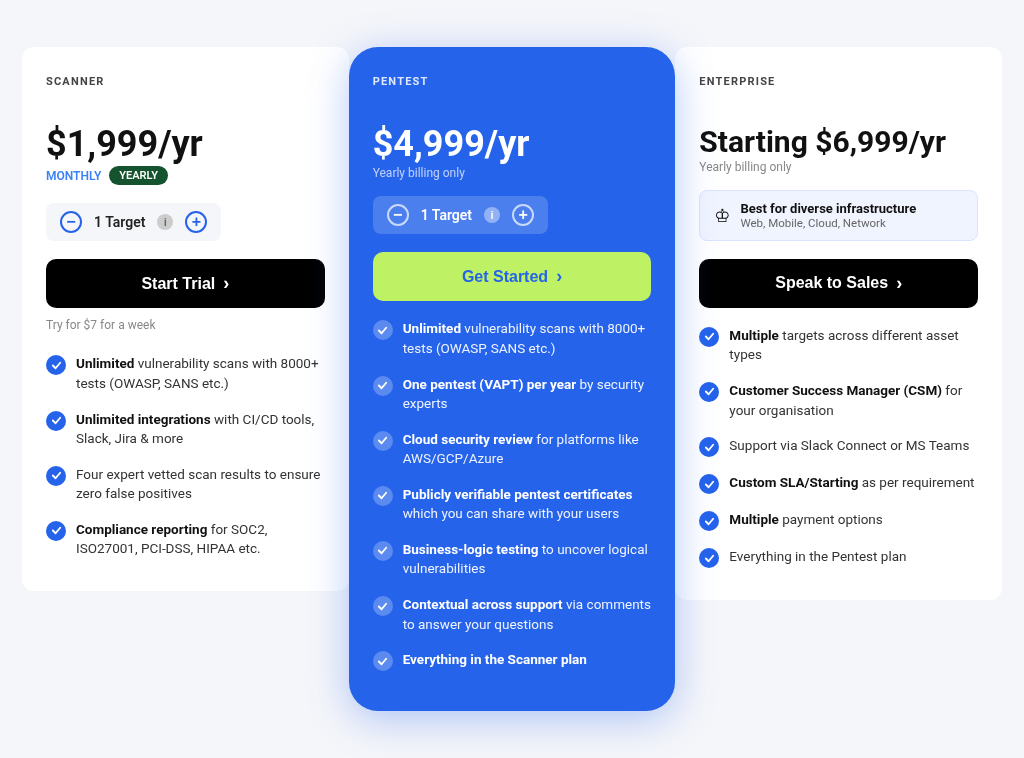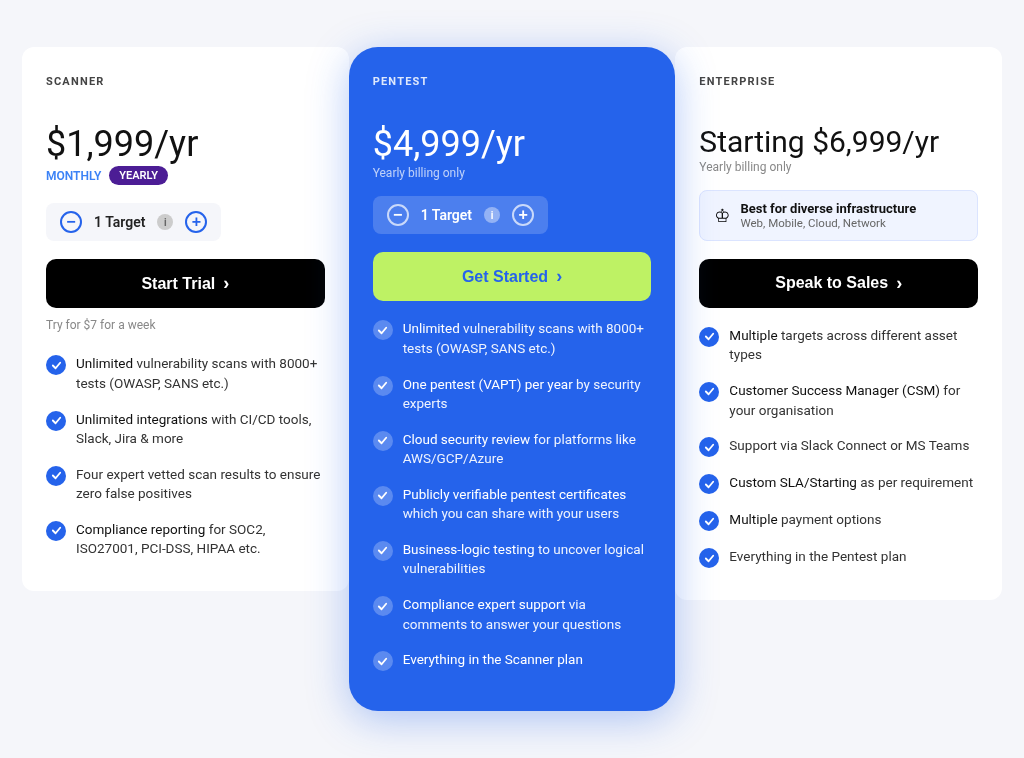--- a/index.html
+++ b/index.html
@@ -40,21 +40,21 @@
       letter-spacing: 1.2px;
       text-transform: uppercase;
       color: #444;
       margin-bottom: 6px;
     }
     .plan-card.pentest .plan-label {
       color: rgba(255,255,255,0.85);
     }
     .plan-price {
       font-size: 36px;
-      font-weight: 400;
+      font-weight: 700;
       color: #111;
       margin-bottom: 2px;
       line-height: 1.1;
       margin-top: 37px;
     }
     .plan-card.pentest .plan-price {
       color: #fff;
     }
     .enterprise .plan-price {
       font-size: 30px;
@@ -72,21 +72,21 @@
       align-items: center;
       gap: 8px;
       margin-bottom: 18px;
     }
     .toggle-option {
       font-size: 12px;
       font-weight: 600;
       color: #3b82f6;
     }
     .toggle-option.active {
-      background: #4c1d95;
+      background: #14532d;
       color: #fff;
       padding: 3px 10px;
       border-radius: 20px;
       font-size: 11px;
     }
     .target-stepper {
       display: flex;
       align-items: center;
       gap: 12px;
       background: #f5f6fa;
@@ -203,21 +203,21 @@
       margin-top: 1px;
     }
     .plan-card.pentest .check-icon {
       background: rgba(255,255,255,0.25);
     }
     .check-icon svg {
       width: 11px;
       height: 11px;
     }
     .feature-item strong {
-      font-weight: 400;
+      font-weight: 700;
       color: #111;
     }
     .plan-card.pentest .feature-item strong {
       color: #fff;
     }
     .best-badge {
       display: flex;
       align-items: center;
       gap: 10px;
       background: #f0f4ff;
@@ -352,21 +352,21 @@
             </svg>
         </span>
         <span><strong>Business-logic testing</strong><span> to uncover logical vulnerabilities</span></span>
       </li>
       <li class="feature-item">
         <span class="check-icon">
           <svg viewBox="0 0 12 12" fill="none">
               <polyline points="2,6 5,9 10,3" stroke="white" stroke-width="2" stroke-linecap="round" stroke-linejoin="round"></polyline>
             </svg>
         </span>
-        <span><strong>Compliance expert support</strong><span> via comments to answer your questions</span></span>
+        <span><strong>Contextual across support</strong><span> via comments to answer your questions</span></span>
       </li>
       <li class="feature-item">
         <span class="check-icon">
           <svg viewBox="0 0 12 12" fill="none">
               <polyline points="2,6 5,9 10,3" stroke="white" stroke-width="2" stroke-linecap="round" stroke-linejoin="round"></polyline>
             </svg>
         </span>
         <span><strong>Everything in the Scanner plan</strong><span></span></span>
       </li>
     </ul>

